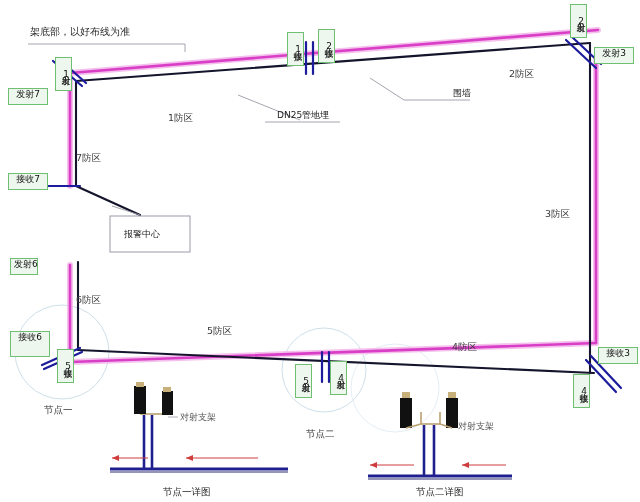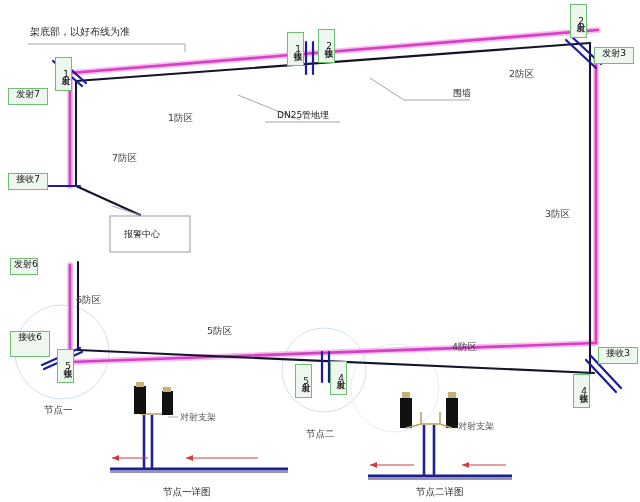--- a/index.html
+++ b/index.html
@@ -202,21 +202,21 @@
   <div class="lbl" style="left:277px;top:110px;">DN25管地埋</div>
 
   <div class="lbl" style="left:124px;top:229px;">报警中心</div>
 
   <div class="zone" style="left:168px;top:112px;">1防区</div>
   <div class="zone" style="left:509px;top:68px;">2防区</div>
   <div class="zone" style="left:545px;top:208px;">3防区</div>
   <div class="zone" style="left:452px;top:341px;">4防区</div>
   <div class="zone" style="left:207px;top:325px;">5防区</div>
   <div class="zone" style="left:76px;top:294px;">6防区</div>
-  <div class="zone" style="left:76px;top:152px;padding-left:36px;">7防区</div>
+  <div class="zone" style="left:76px;top:152px;">7防区</div>
 
   <div class="tag vert" style="left:55px;top:57px;width:17px;height:34px;">发射1</div>
   <div class="tag" style="left:8px;top:88px;width:40px;height:17px;">发射7</div>
   <div class="tag" style="left:8px;top:173px;width:40px;height:17px;">接收7</div>
   <div class="tag" style="left:10px;top:258px;width:28px;height:17px;">发射6</div>
   <div class="tag" style="left:10px;top:331px;width:40px;height:26px;">接收6</div>
   <div class="tag vert" style="left:57px;top:349px;width:17px;height:34px;">接收5</div>
   <div class="tag vert" style="left:295px;top:364px;width:17px;height:34px;">发射5</div>
   <div class="tag vert" style="left:330px;top:361px;width:17px;height:34px;">发射4</div>
   <div class="tag vert" style="left:287px;top:32px;width:17px;height:34px;">接收1</div>

